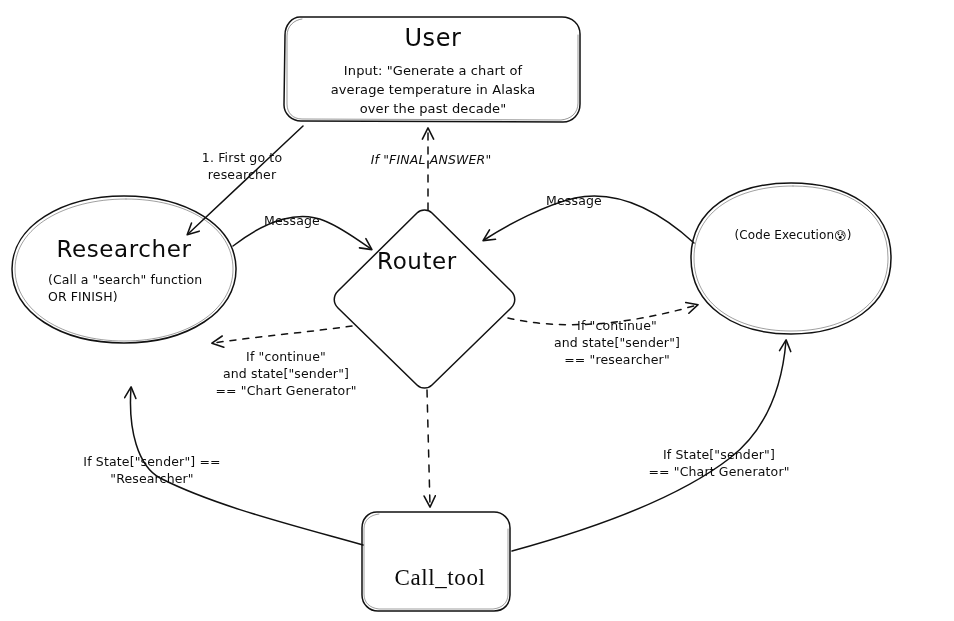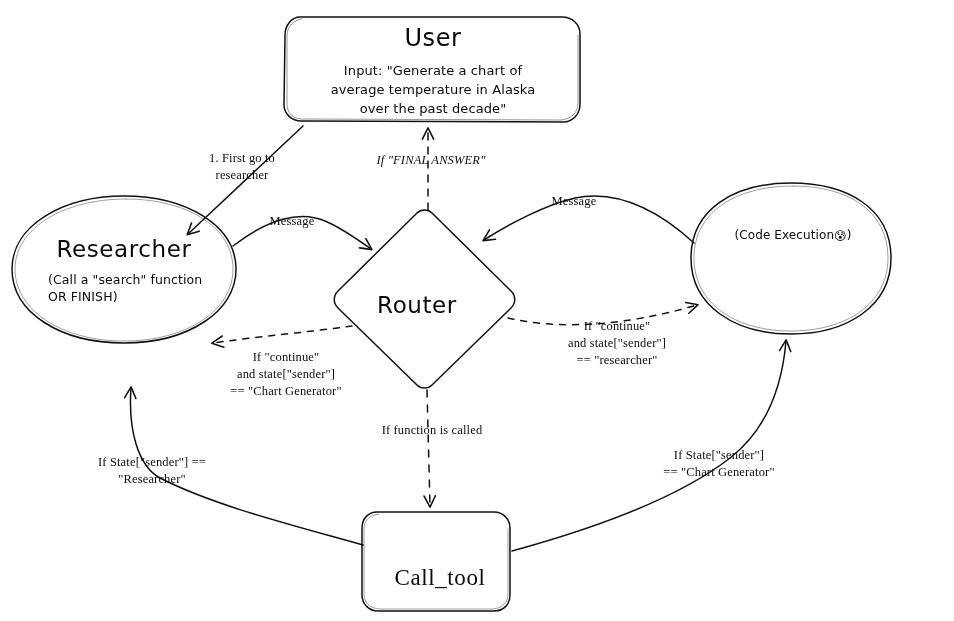--- a/index.html
+++ b/index.html
@@ -35,21 +35,21 @@
   
   #user-text{left:286px;top:24px;width:294px;}
   #user-text .node-title{font-size:24px;}
   #user-text .node-sub{font-size:13px;margin-top:10px;line-height:1.45;}
 
   
   #researcher-text{left:12px;top:236px;width:224px;}
   #researcher-text .node-sub{font-size:12.5px;line-height:1.35;margin-top:9px;text-align:left;padding-left:36px;}
 
   
-  #router-text{left:338px;top:248px;width:158px;margin-top:44px;}
+  #router-text{left:338px;top:248px;width:158px;}
   #router-text .node-sub{font-size:12.5px;line-height:1.38;margin-top:8px;}
 
   
   #chart-text{left:690px;top:222px;width:206px;}
   #chart-text .node-title{font-size:22px;line-height:1.3;}
   #chart-text .node-sub{font-size:12px;margin-top:6px;}
 
   
   #calltool-text{left:366px;top:564px;width:148px;font-family:Liberation Serif, serif;}
   #calltool-text .node-title{font-size:23px;}
@@ -57,21 +57,20 @@
   
   .edge-label{
     position:absolute;
     font-size:12.5px;
     line-height:1.34;
     text-align:center;
     color:#0d0d0d;
     white-space:pre-line;
     pointer-events:none;
     letter-spacing:.15px;
-    font-family:Liberation Serif, serif;
   }
   #lbl-first-go{left:176px;top:150px;width:132px;}
   #lbl-final-answer{left:348px;top:152px;width:166px;font-style:italic;}
   #lbl-msg-left{left:252px;top:213px;width:80px;}
   #lbl-msg-right{left:532px;top:193px;width:84px;}
   #lbl-cond-left{left:198px;top:349px;width:176px;}
   #lbl-cond-right{left:536px;top:318px;width:162px;}
   #lbl-func-called{left:336px;top:422px;width:192px;}
   #lbl-state-researcher{left:62px;top:454px;width:180px;}
   #lbl-state-chart{left:630px;top:447px;width:178px;}
@@ -170,21 +169,20 @@
   <div class="edge-label" id="lbl-msg-right">Message</div>
 
   <div class="edge-label" id="lbl-cond-left">If "continue"
 and state["sender"]
 == "Chart Generator"</div>
 
   <div class="edge-label" id="lbl-cond-right">If "continue"
 and state["sender"]
 == "researcher"</div>
 
-  <div class="edge-label" id="lbl-func-called">If function is called</div>
 
   <div class="edge-label" id="lbl-state-researcher">If State["sender"] ==
 "Researcher"</div>
 
   <div class="edge-label" id="lbl-state-chart">If State["sender"]
 == "Chart Generator"</div>
 
 </div>
 
 </body></html>

